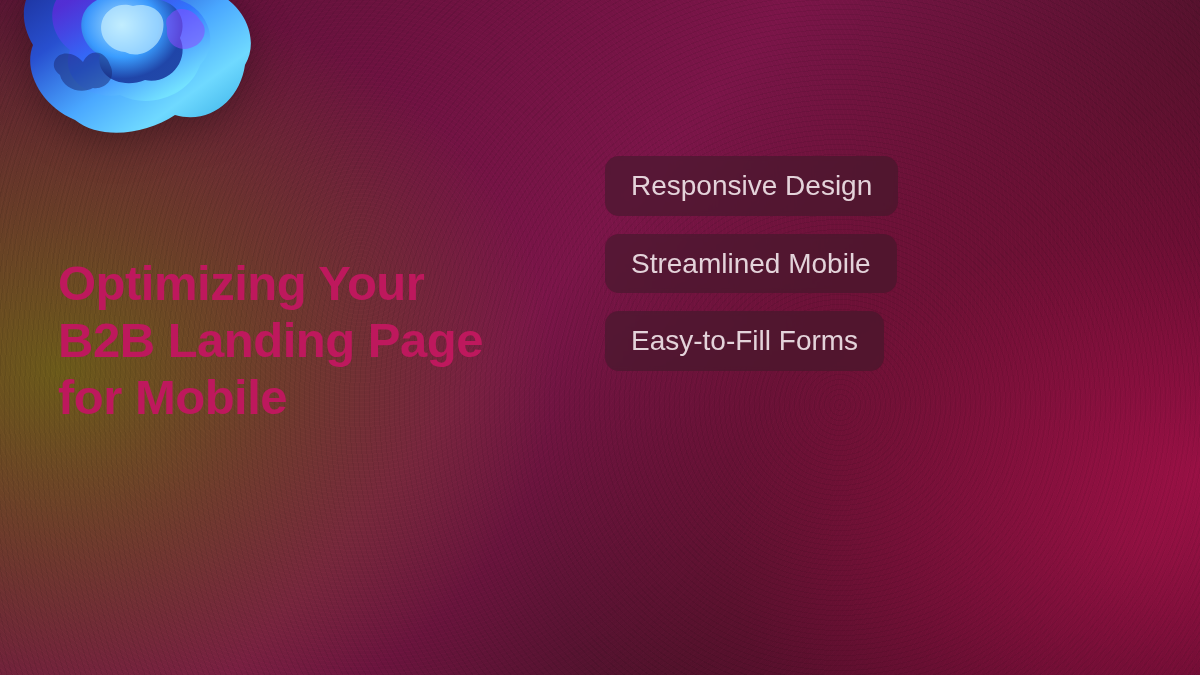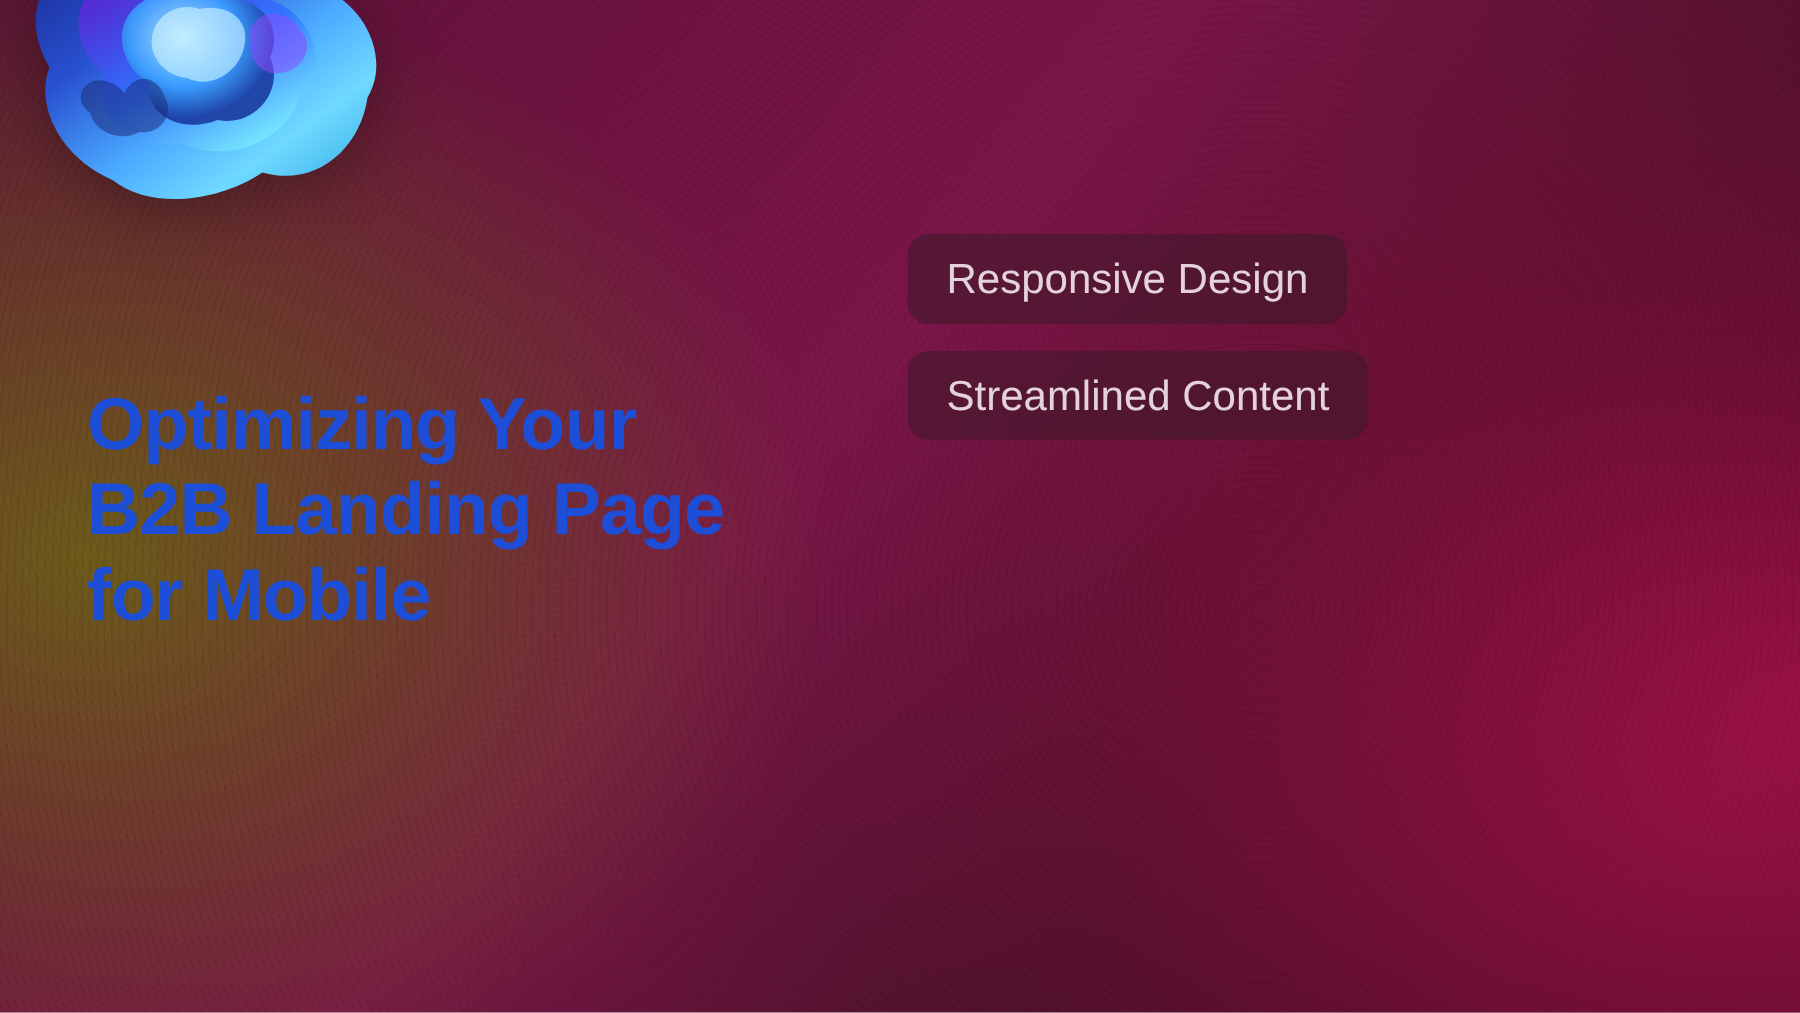--- a/index.html
+++ b/index.html
@@ -54,21 +54,21 @@
     .abstract-shape svg {
       width: 100%;
       height: 100%;
       filter: drop-shadow(0 8px 20px rgba(0,0,0,0.3));
     }
     
     .title {
       position: absolute;
       left: 58px;
       top: 255px;
-      color: #1d4ed8;
+      color: #be185d;
       font-size: 49px;
       font-weight: 700;
       line-height: 1.16;
       letter-spacing: -0.5px;
       z-index: 3;
     }
     
     .pills {
       position: absolute;
       left: 605px;
@@ -142,14 +142,15 @@
     <path d="M 165 55 C 172 45, 188 48, 195 60 C 205 70, 198 85, 185 88 C 172 92, 160 82, 162 68 C 160 60, 162 57, 165 55 Z" fill="#8a4aff" opacity="0.55"></path>
   </svg>
 </div>
 
 <h1 class="title">
   <span>Optimizing Your<br>B2B Landing Page<br>for Mobile</span>
 </h1>
 
 <div class="pills">
   <div class="pill">Responsive Design</div>
-  <div class="pill">Streamlined Content</div>
+  <div class="pill">Streamlined Mobile</div>
+  <div class="pill">Easy-to-Fill Forms</div>
 </div>
 
 </body></html>

